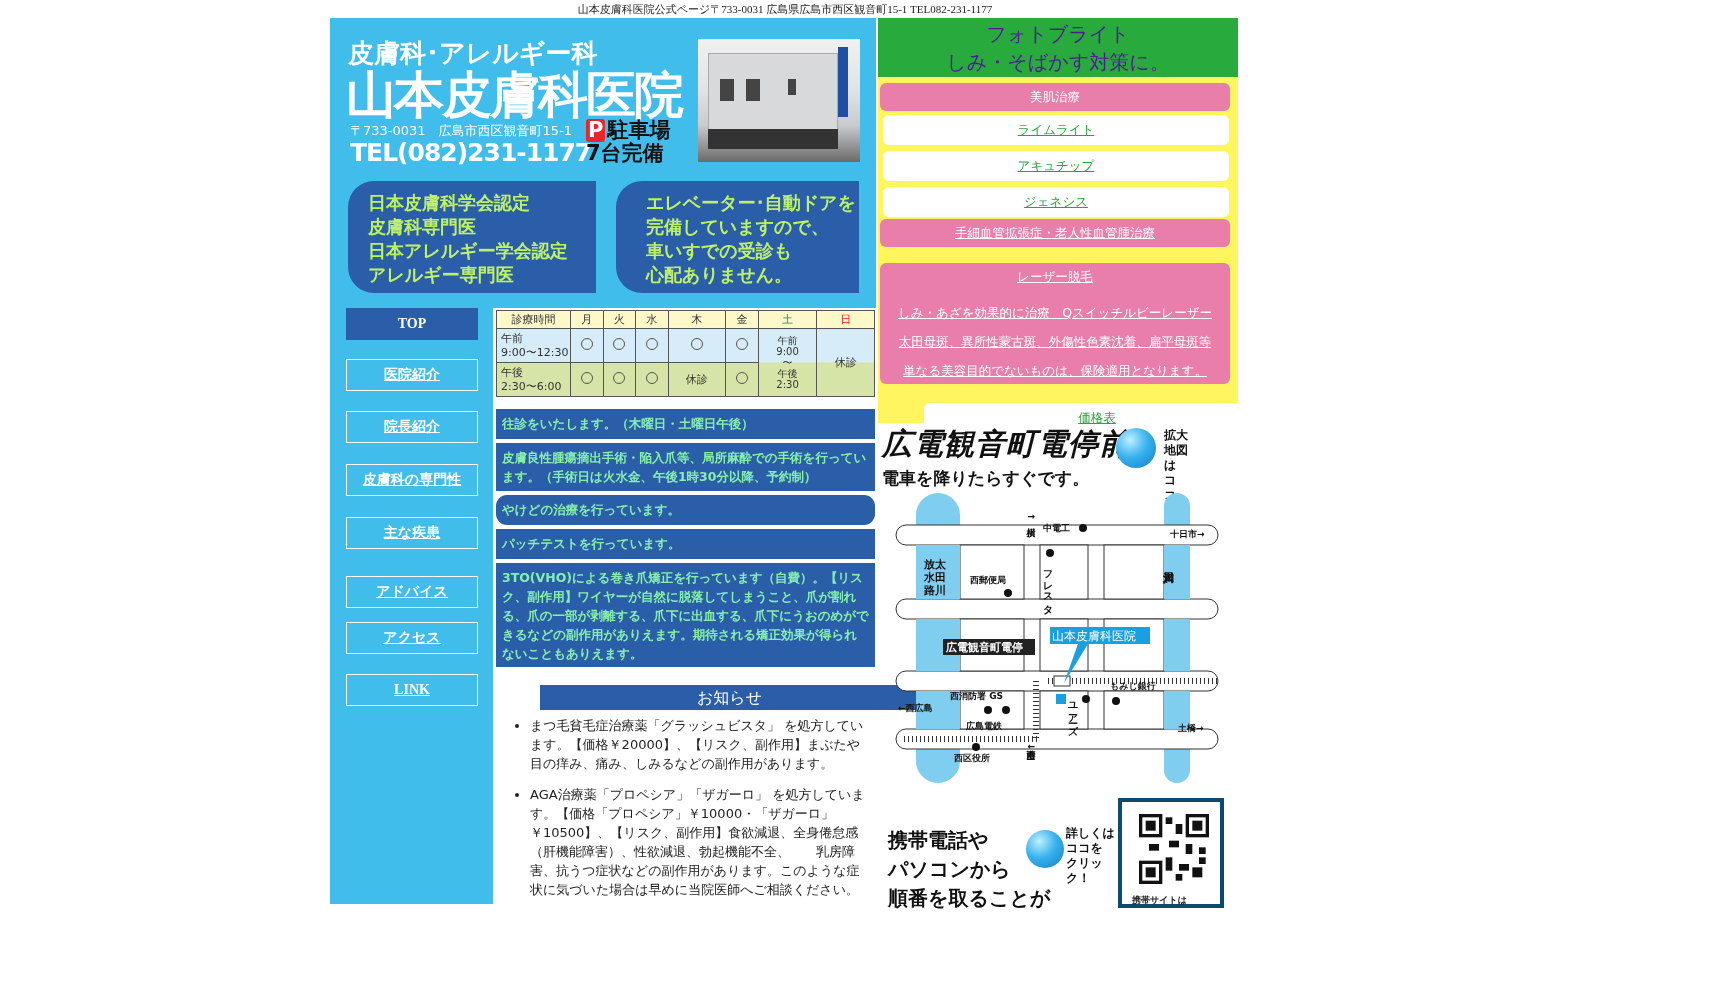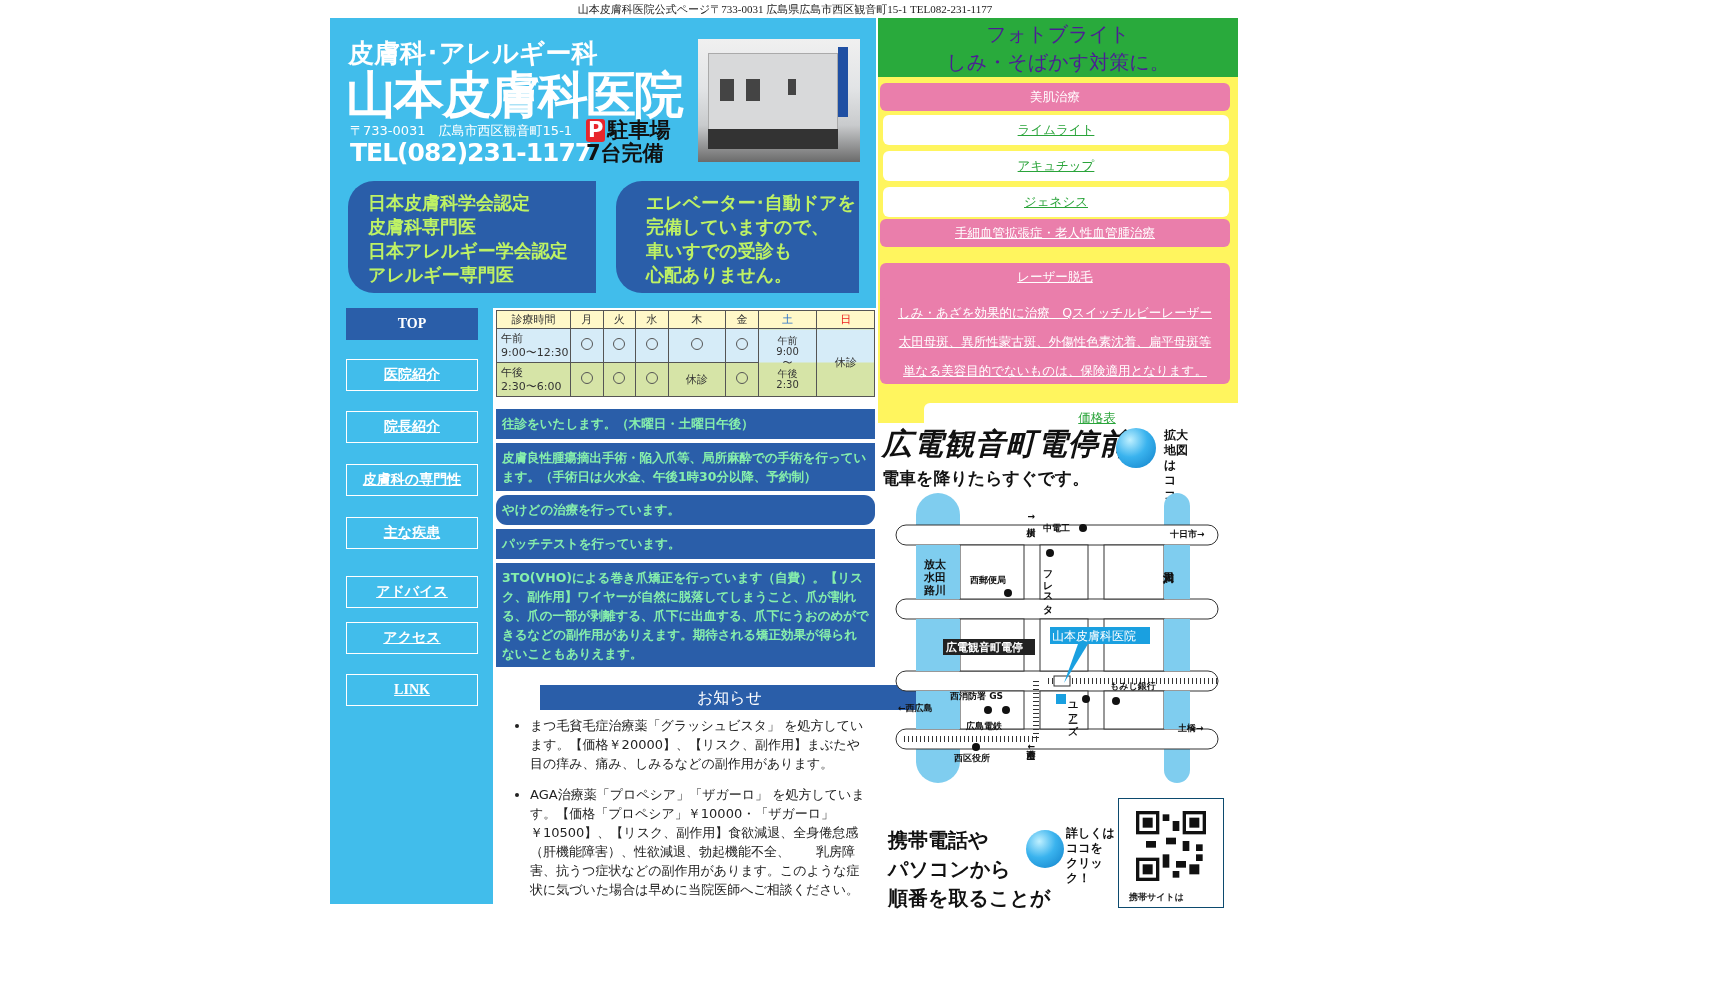--- a/index.html
+++ b/index.html
@@ -72,21 +72,21 @@
     text-align: center; line-height: 30px; font-size: 12.5px; font-family: "DejaVu Sans", sans-serif; }
   .whitebtn a { color: #2aa43a; text-decoration: underline; }
   .map-title { position: absolute; left: 4px; top: 406px; font-family: "DejaVu Sans", sans-serif; font-weight: bold; color: #111; }
   .map-title .t1 { font-size: 30px; letter-spacing: 1px; font-style: italic; }
   .map-title .t2 { font-size: 17px; margin-top: 2px; }
   .zoom-hint { position: absolute; left: 238px; top: 408px; }
   .ball { position: absolute; width: 40px; height: 40px; border-radius: 50%;
     background: radial-gradient(circle at 35% 30%, #bff0ff 0%, #3ab3ee 45%, #0f7fc8 100%); }
   .hint-text { position: absolute; font-size: 12px; font-weight: bold; line-height: 15px; font-family: "DejaVu Sans", sans-serif; color:#111; }
   .map { position: absolute; left: 10px; top: 475px; width: 345px; height: 300px; }
-  .qr { position: absolute; left: 240px; top: 780px; width: 106px; height: 110px; border: 1px solid #0c4a6e; background:#fff; }
+  .qr { position: absolute; left: 240px; top: 780px; width: 106px; height: 110px; border: 4px solid #0c4a6e; background:#fff; }
   .mobile-text { position: absolute; left: 10px; top: 808px; font-family: "DejaVu Sans", sans-serif; font-weight: bold; font-size: 20px; line-height: 29px; color: #111; }
 </style>
 </head>
 <body>
 
 <div class="topline">山本皮膚科医院公式ページ〒733-0031 広島県広島市西区観音町15-1 TEL082-231-1177</div>
 
 <div class="page">
 
   <div class="header">

